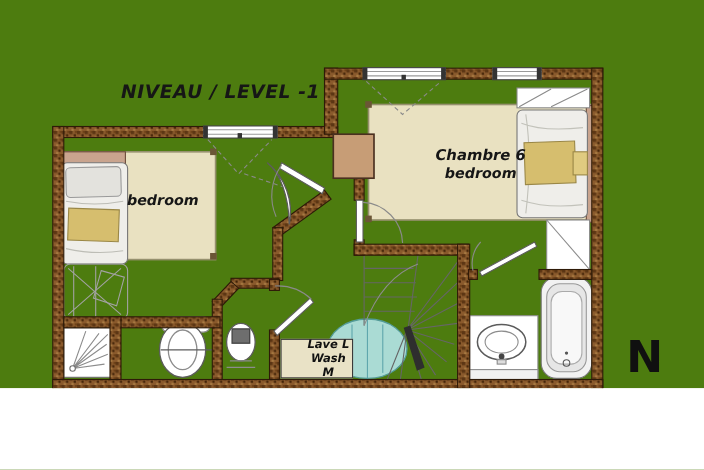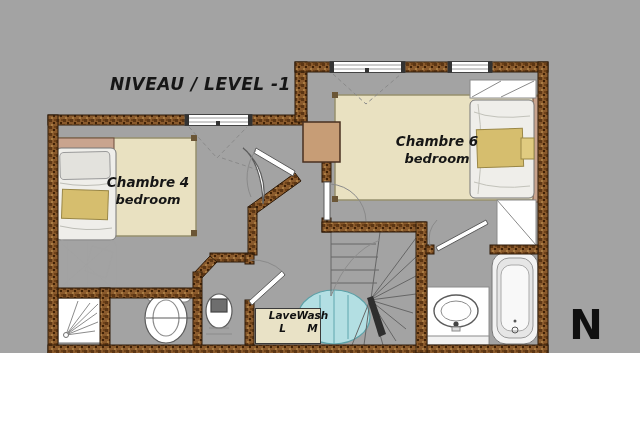--- a/index.html
+++ b/index.html
@@ -1,28 +1,28 @@
 <!DOCTYPE html>
 <html><head>
 <meta charset="utf-8">
 <style>
   html,body{margin:0;padding:0;background:#ffffff;}
-  #stage{position:relative;width:640px;height:353px;background:#a3a3a3;overflow:hidden;
+  #stage{position:relative;width:640px;height:353px;background:#4d7c0f;overflow:hidden;
          font-family:"DejaVu Sans","Liberation Sans",sans-serif;}
   #plan-svg{position:absolute;left:0;top:0;}
   .label{position:absolute;font-style:italic;font-weight:bold;color:#161616;text-align:center;
          font-family:"DejaVu Sans","Liberation Sans",sans-serif;}
   .title{left:110px;top:74px;width:220px;font-size:17px;letter-spacing:.5px;text-align:left;white-space:nowrap;}
   .room-label{line-height:17px;font-size:13px;}
   .room-label .fr{font-size:13.5px;}
   .room-label .en{font-size:13px;}
   .c4{left:88px;top:174px;width:120px;}
   .c3{left:377px;top:133px;width:120px;}
   .lave-box{position:absolute;left:255px;top:308px;width:66px;height:36px;background:#e9e2c6;
-            border:1.6px solid #3a3a3a;box-sizing:border-box;display:flex;flex-direction:row;
+            border:1.6px solid #3a3a3a;box-sizing:border-box;display:flex;flex-direction:column;
             justify-content:center;padding-left:21px;}
   .lave-box .ln{font-size:10.5px;line-height:13px;font-weight:bold;font-style:italic;color:#111;text-align:center;}
   .compass-n{left:558px;top:303px;width:56px;font-size:40px;line-height:44px;font-weight:bold;
              font-style:normal;color:#101010;}
 </style>
 </head>
 <body>
 
 <div id="stage">
 
@@ -200,21 +200,20 @@
   </g>
 
   <g>
     <polygon points="568,356 604,356 586,412" fill="#ffffff" stroke="#5c5c5c" stroke-width="1.6"></polygon>
   </g>
 </svg>
 
 <div class="label title">NIVEAU / LEVEL -1</div>
 
 <div class="label room-label c4">
-  <div class="fr">Chambre 4</div>
   <div class="en">bedroom</div>
 </div>
 
 <div class="label room-label c3">
   <div class="fr">Chambre 6</div>
   <div class="en">bedroom</div>
 </div>
 
 <div class="lave-box">
   <div class="ln">Lave L</div>

